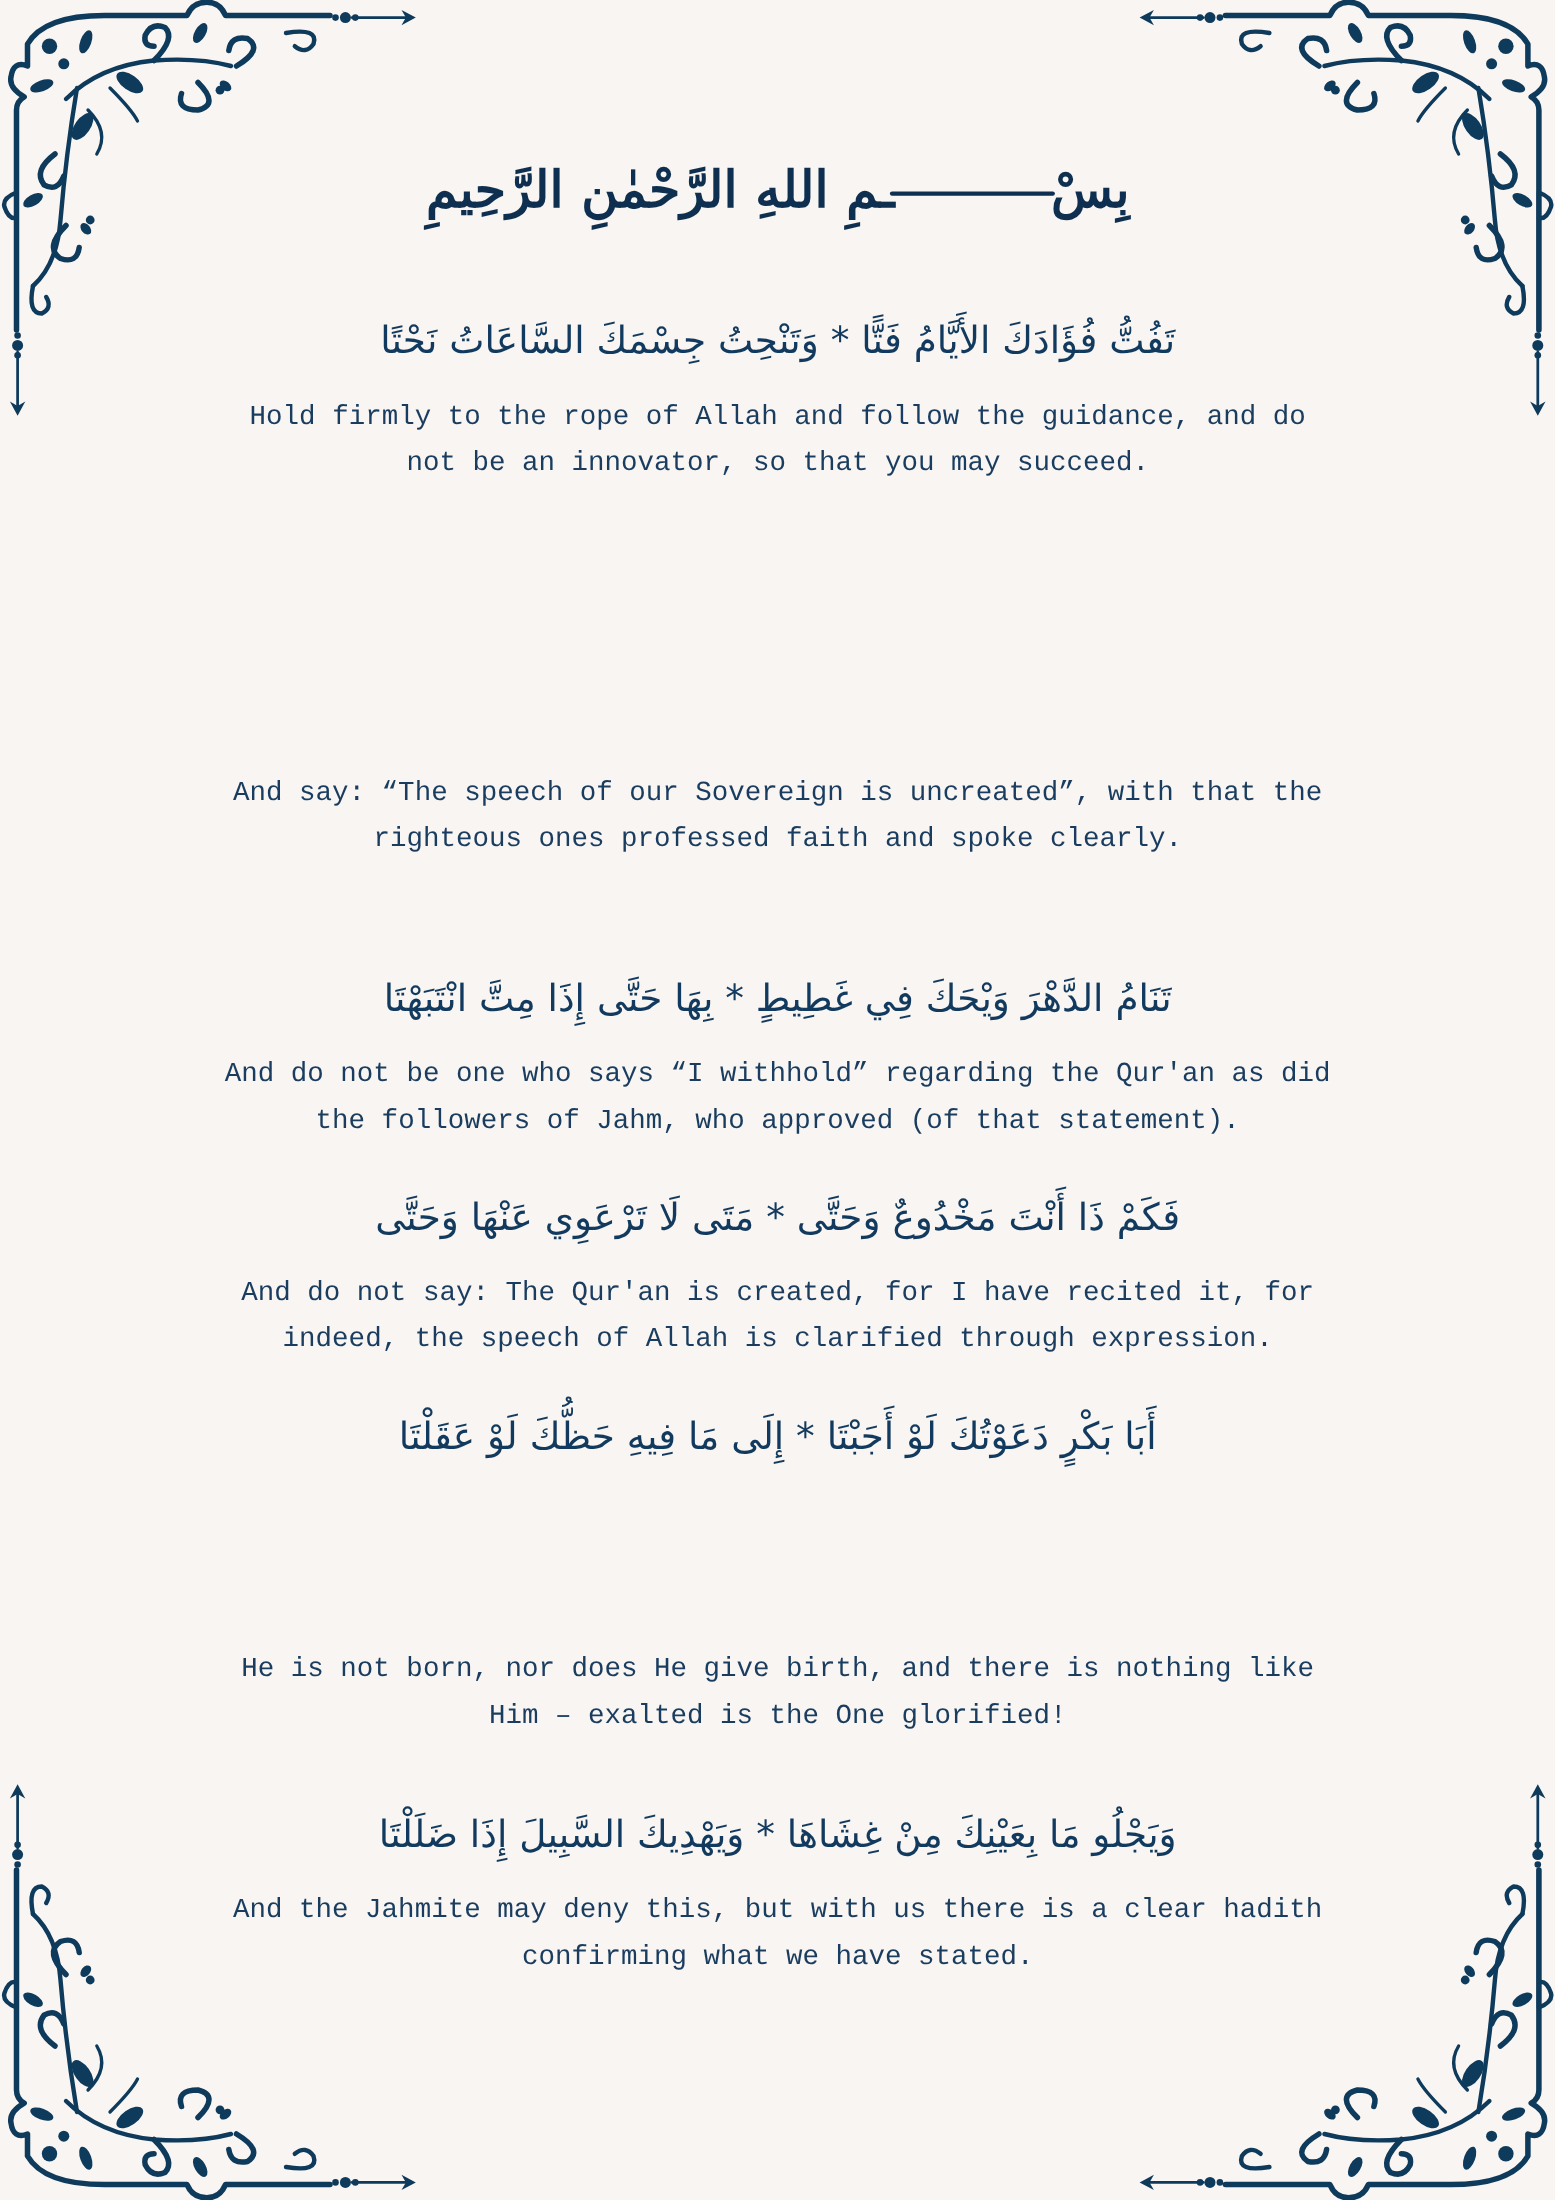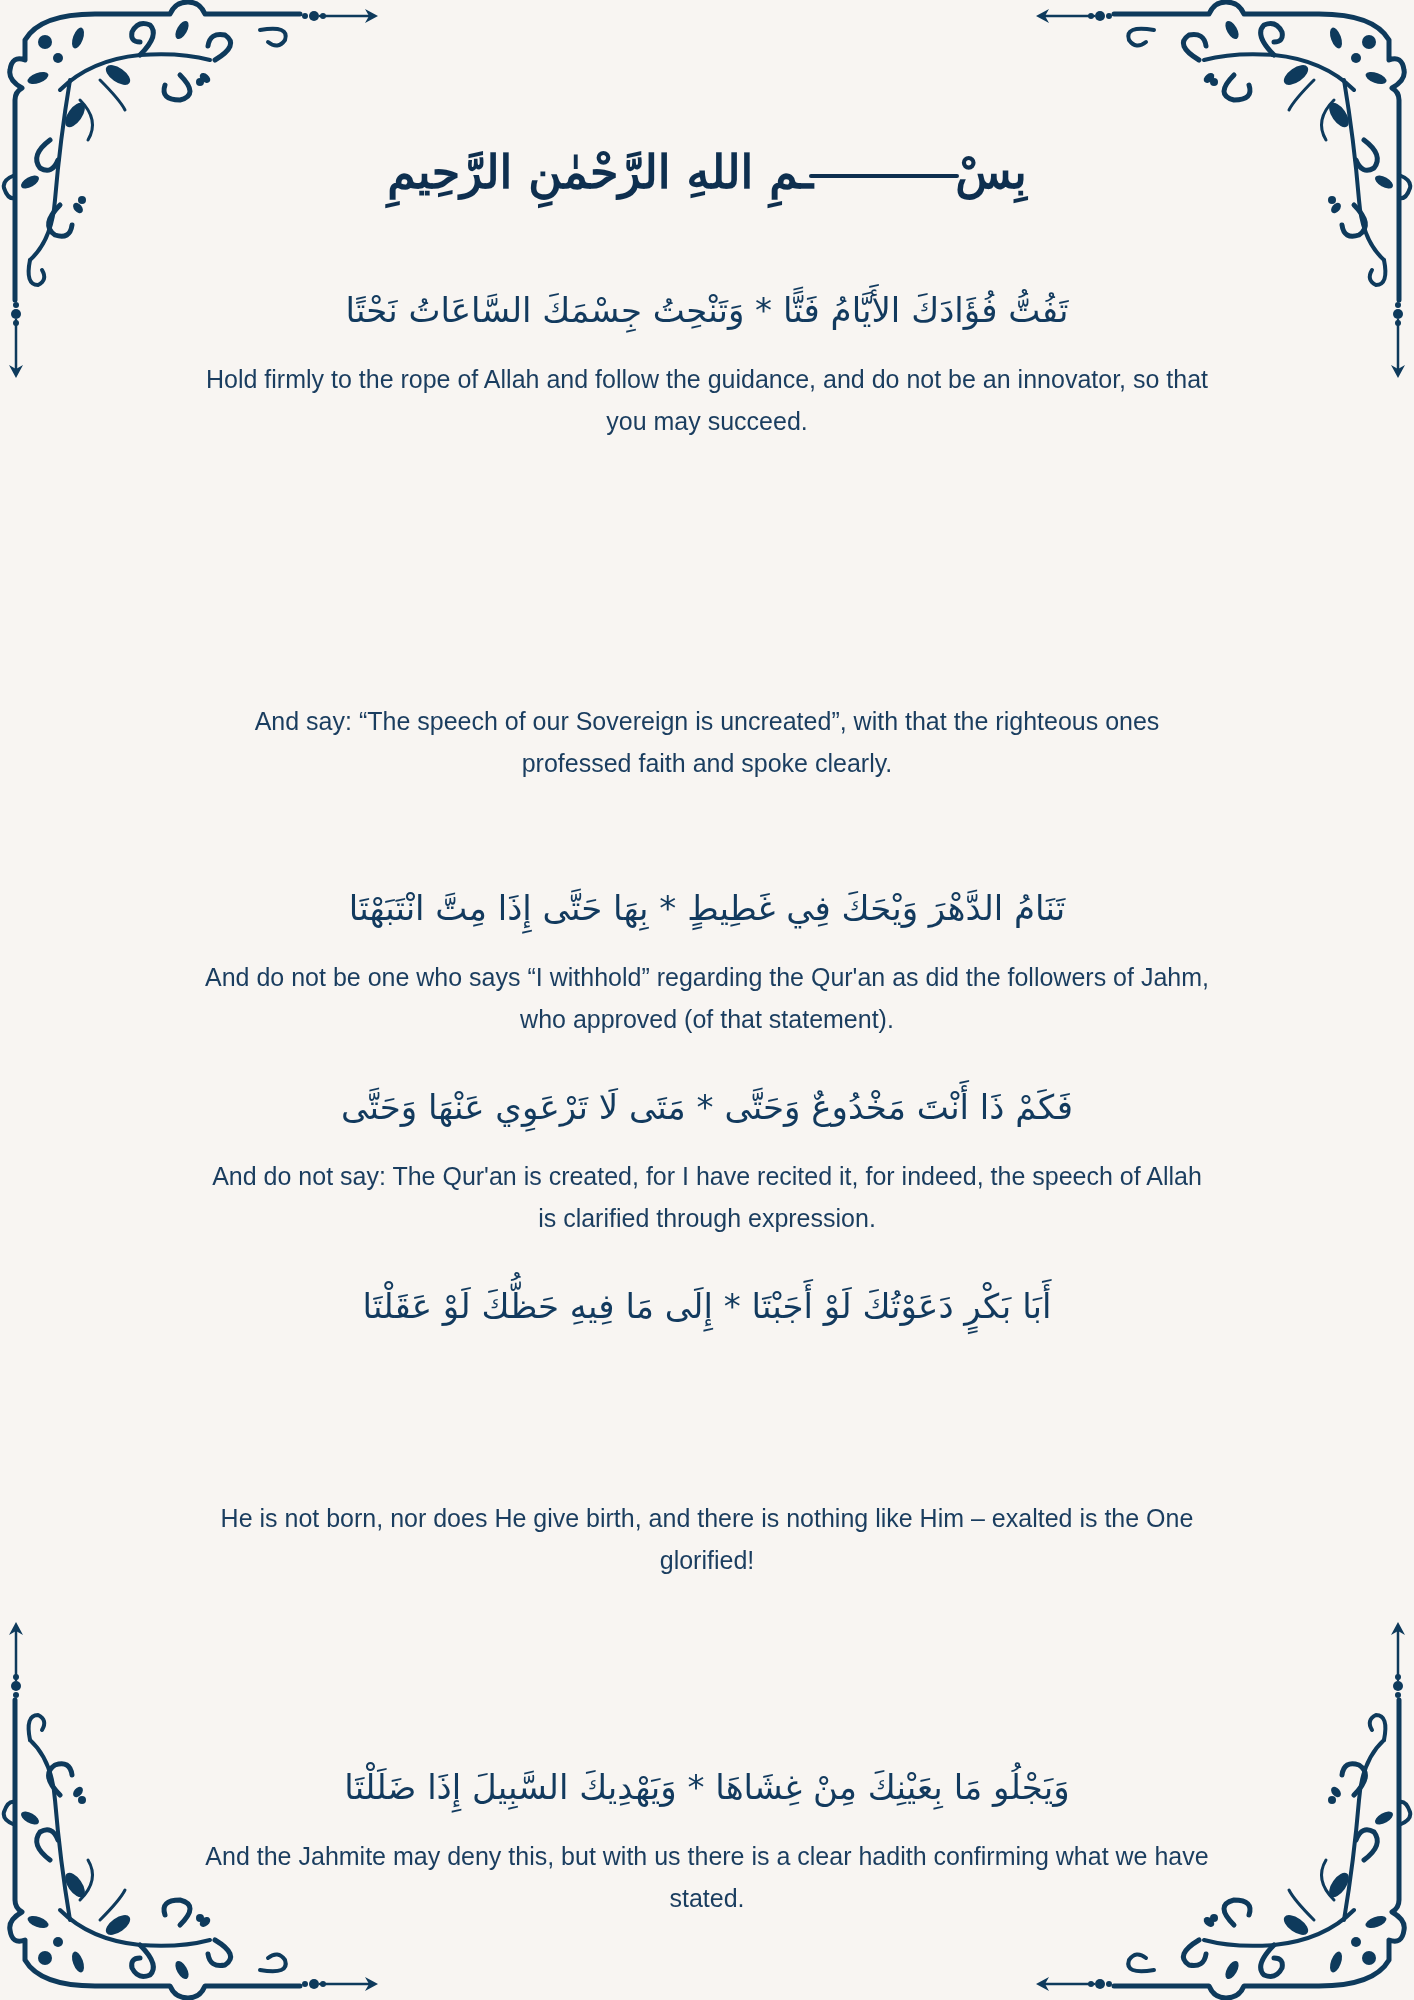--- a/index.html
+++ b/index.html
@@ -46,21 +46,21 @@
     .arabic {
       font-family: "DejaVu Sans", sans-serif;
       font-size: 34px;
       line-height: 56px;
       direction: rtl;
       color: #123a5e;
       white-space: nowrap;
       text-align: center;
     }
     .english {
-      font-family: Liberation Sans, sans-serif;
+      font-family: Liberation Mono, monospace;
       font-size: 25px;
       line-height: 42px;
       color: #1a3d5f;
       margin-top: 20px;
       padding: 0 40px;
     }
   </style>
 </head>
 <body>
 
@@ -163,16 +163,16 @@
 </div>
 
 <div class="stanza" style="top:1278px">
   <div class="arabic">أَبَا بَكْرٍ دَعَوْتُكَ لَوْ أَجَبْتَا * إِلَى مَا فِيهِ حَظُّكَ لَوْ عَقَلْتَا</div>
 </div>
 
 <div class="stanza" style="top:1477px">
   <div class="english">He is not born, nor does He give birth, and there is nothing like Him – exalted is the One glorified!</div>
 </div>
 
-<div class="stanza" style="top:1759px">
+<div class="stanza" style="top:1640px">
   <div class="arabic">وَيَجْلُو مَا بِعَيْنِكَ مِنْ غِشَاهَا * وَيَهْدِيكَ السَّبِيلَ إِذَا ضَلَلْتَا</div>
   <div class="english">And the Jahmite may deny this, but with us there is a clear hadith confirming what we have stated.</div>
 </div>
 
 </body></html>

